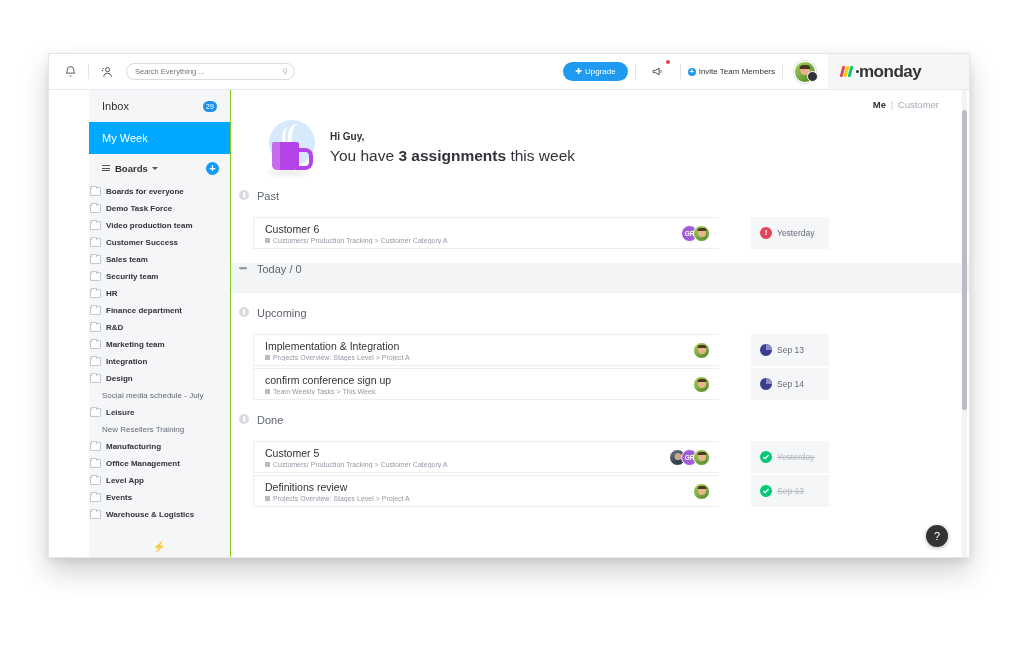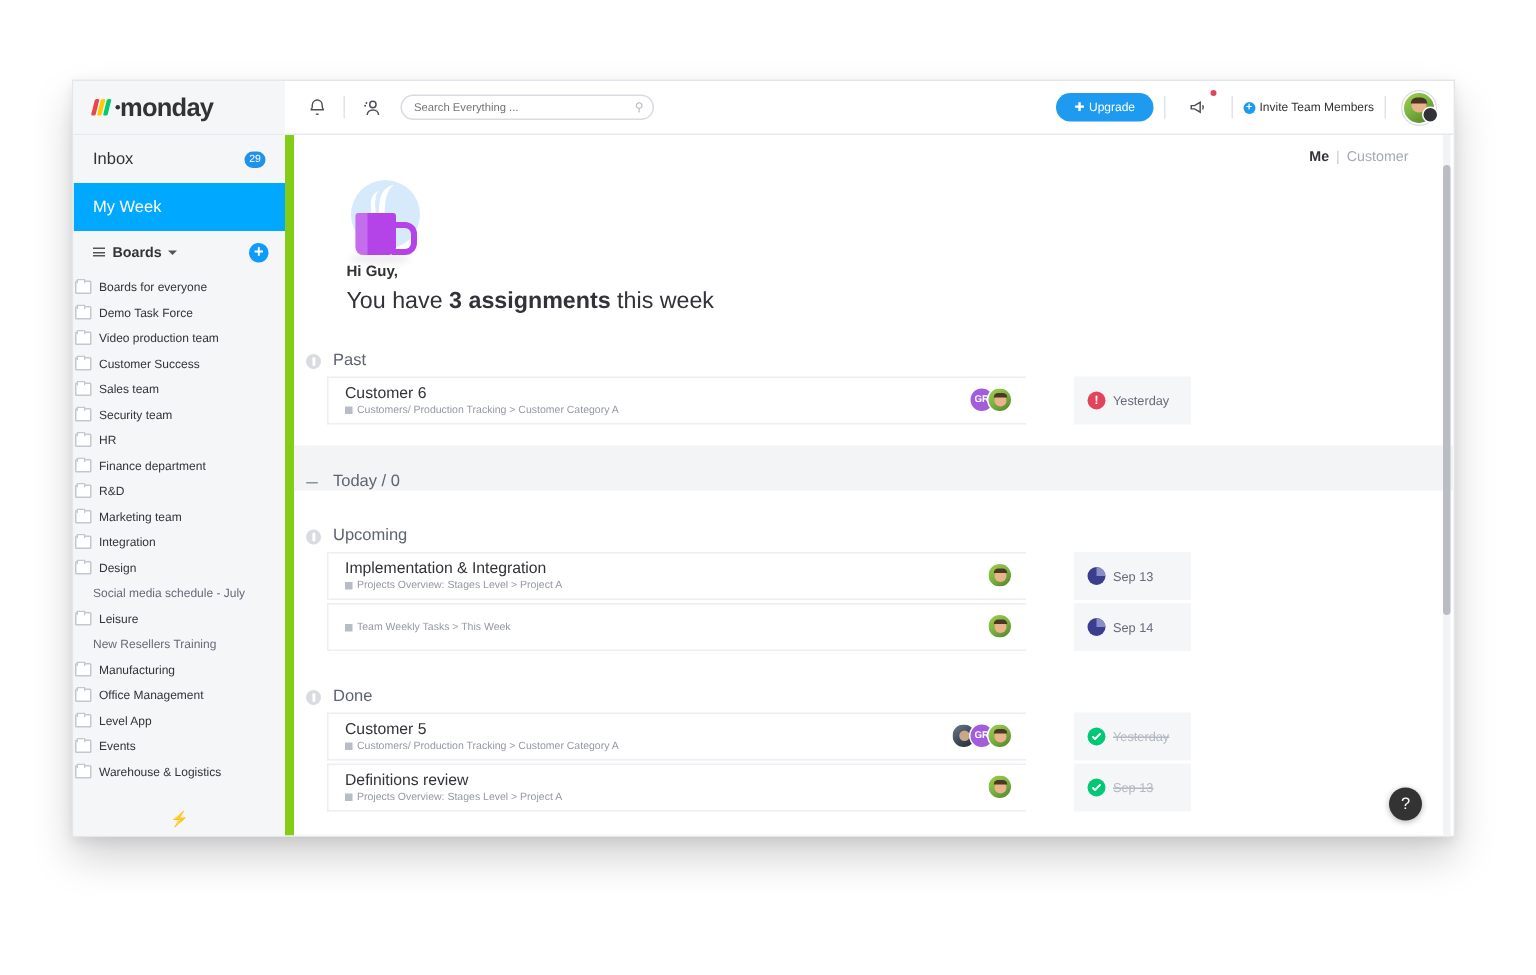--- a/index.html
+++ b/index.html
@@ -138,24 +138,25 @@
     background: #323338; border: 1px solid #fff;
   }
 
   
   #app-body { flex: 1; display: flex; min-height: 0; }
 
   
   #sidebar {
     width: 141px;
     background: #f5f6f8;
-    border-right: 6px solid #84cc16;
+    border-right: 1px solid #84cc16;
     display: flex; flex-direction: column;
     flex: 0 0 auto;
     overflow: hidden;
+    margin-left: 40px;
   }
   #inbox-row {
     height: 32px;
     display: flex; align-items: center;
     padding: 0 13px;
     font-size: 11px; color: #333;
     cursor: pointer;
   }
   #inbox-badge {
     margin-left: auto;
@@ -199,21 +200,21 @@
     font-size: 11px; line-height: 12px; text-align: center;
     font-weight: bold; cursor: pointer;
   }
   #board-list { flex: 1; overflow: hidden; padding-top: 1px; }
   .board-item {
     height: 17px;
     display: flex; align-items: center;
     padding-left: 1px;
     font-size: 8px; color: #323338;
     cursor: pointer;
-    font-weight: normal;
+    font-weight: bold;
   }
   .board-item.plain {
     font-weight: normal;
     color: #676879;
     padding-left: 13px;
   }
   .folder-icon {
     width: 9px; height: 7px;
     border: 1px solid #c3c7d0;
     border-radius: 1px;
@@ -255,23 +256,22 @@
     position: absolute;
     right: 30px; top: 9px;
     font-size: 9.5px; color: #a6aab5;
     z-index: 3;
   }
   #me-everyone .me { color: #323338; font-weight: bold; }
   #me-everyone .bar { margin: 0 2px; color: #c8ccd4; }
   #me-everyone .everyone { cursor: pointer; }
 
   #greeting {
-    display: flex; 
+    display: flex; align-items: center;
     padding: 30px 0 0 35px;
-    flex-direction: column;
   }
   #mug-wrap {
     width: 56px; height: 56px; position: relative;
     margin-right: 8px; flex: 0 0 auto;
   }
   .mug-circle {
     position: absolute; left: 3px; top: 0;
     width: 46px; height: 46px; border-radius: 50%;
     background: #d6eafb;
   }
@@ -316,21 +316,21 @@
   }
   #greet-text { line-height: 1.25; }
   #greet-hi { font-size: 10px; font-weight: bold; color: #323338; }
   #greet-main { font-size: 15.5px; color: #323338; margin-top: 2px; }
   #greet-main b { font-weight: bold; }
 
   .section {
     margin-top: 14px;
   }
   .section-head {
-    display: flex; align-items: flex-end;
+    display: flex; align-items: flex-start;
     padding-left: 8px;
     height: 22px;
     font-size: 11px; color: #5d6370;
   }
   .section-head.banded {
     background: #f3f4f6;
     height: 30px;
     margin-bottom: 0;
   }
   .collapse-icon {
@@ -494,85 +494,85 @@
     z-index: 5;
   }
 </style>
 </head>
 <body>
 
 <div id="app-window">
 
   <div id="topbar">
 
+    <div id="topbar-tools">
+
+      <span class="tb-icon">
+        <svg width="13" height="13" viewBox="0 0 24 24" fill="none" stroke="#4d4f56" stroke-width="1.7">
+          <path d="M12 3a6 6 0 0 0-6 6c0 5-2 6-2 6h16s-2-1-2-6a6 6 0 0 0-6-6z"></path>
+          <path d="M10.5 20a2 2 0 0 0 3 0"></path>
+        </svg>
+      </span>
+
+      <span class="tb-sep"></span>
+
+      <span class="tb-icon">
+        <svg width="14" height="14" viewBox="0 0 24 24" fill="none" stroke="#4d4f56" stroke-width="1.7">
+          <circle cx="13" cy="8" r="3.6"></circle>
+          <path d="M6.5 20c0-3.6 2.9-5.8 6.5-5.8s6.5 2.2 6.5 5.8"></path>
+          <circle cx="5.6" cy="6.2" r="1.1" fill="#4d4f56" stroke="none"></circle>
+          <circle cx="4.2" cy="9.4" r="1.1" fill="#4d4f56" stroke="none"></circle>
+        </svg>
+      </span>
+
+      <div id="search-box">
+        <input id="search-input" type="text" placeholder="Search Everything ..." style="">
+        <span class="search-mag">⚲</span>
+      </div>
+
+      <div class="tb-right">
+        <button id="upgrade-btn">
+          <span>✚</span>
+          <span>Upgrade</span>
+        </button>
+
+        <span class="tb-sep"></span>
+
+        <span class="tb-icon bell-wrap">
+          <svg width="13" height="13" viewBox="0 0 24 24" fill="none" stroke="#4d4f56" stroke-width="1.8">
+            <path d="M4 10v4h4l7 4V6l-7 4H4z"></path>
+            <path d="M18 9.5c1 1.5 1 3.5 0 5"></path>
+          </svg>
+          <span class="red-dot"></span>
+        </span>
+
+        <span class="tb-sep"></span>
+
+        <div id="invite-btn">
+          <span class="plus-circle">+</span>
+          <span>Invite Team Members</span>
+        </div>
+
+        <span class="tb-sep"></span>
+
+        <div id="user-avatar-wrap">
+          <div class="avatar-img"></div>
+          <div class="avatar-badge"></div>
+        </div>
+      </div>
+    </div>
+
     <div id="brand-zone">
       <span class="logo-marks">
         <span class="logo-slash" style="background:#e8454f"></span>
         <span class="logo-slash" style="background:#ffcb00"></span>
         <span class="logo-slash" style="background:#00ca72"></span>
       </span>
       <span class="logo-dot"></span>
       <span class="logo-word">monday</span>
-    </div>
-
-    <div id="topbar-tools">
-
-      <span class="tb-icon">
-        <svg width="13" height="13" viewBox="0 0 24 24" fill="none" stroke="#4d4f56" stroke-width="1.7">
-          <path d="M12 3a6 6 0 0 0-6 6c0 5-2 6-2 6h16s-2-1-2-6a6 6 0 0 0-6-6z"></path>
-          <path d="M10.5 20a2 2 0 0 0 3 0"></path>
-        </svg>
-      </span>
-
-      <span class="tb-sep"></span>
-
-      <span class="tb-icon">
-        <svg width="14" height="14" viewBox="0 0 24 24" fill="none" stroke="#4d4f56" stroke-width="1.7">
-          <circle cx="13" cy="8" r="3.6"></circle>
-          <path d="M6.5 20c0-3.6 2.9-5.8 6.5-5.8s6.5 2.2 6.5 5.8"></path>
-          <circle cx="5.6" cy="6.2" r="1.1" fill="#4d4f56" stroke="none"></circle>
-          <circle cx="4.2" cy="9.4" r="1.1" fill="#4d4f56" stroke="none"></circle>
-        </svg>
-      </span>
-
-      <div id="search-box">
-        <input id="search-input" type="text" placeholder="Search Everything ..." style="">
-        <span class="search-mag">⚲</span>
-      </div>
-
-      <div class="tb-right">
-        <button id="upgrade-btn">
-          <span>✚</span>
-          <span>Upgrade</span>
-        </button>
-
-        <span class="tb-sep"></span>
-
-        <span class="tb-icon bell-wrap">
-          <svg width="13" height="13" viewBox="0 0 24 24" fill="none" stroke="#4d4f56" stroke-width="1.8">
-            <path d="M4 10v4h4l7 4V6l-7 4H4z"></path>
-            <path d="M18 9.5c1 1.5 1 3.5 0 5"></path>
-          </svg>
-          <span class="red-dot"></span>
-        </span>
-
-        <span class="tb-sep"></span>
-
-        <div id="invite-btn">
-          <span class="plus-circle">+</span>
-          <span>Invite Team Members</span>
-        </div>
-
-        <span class="tb-sep"></span>
-
-        <div id="user-avatar-wrap">
-          <div class="avatar-img"></div>
-          <div class="avatar-badge"></div>
-        </div>
-      </div>
     </div>
   </div>
 
   <div id="app-body">
 
     <div id="sidebar">
 
       <div id="inbox-row">
         <span>Inbox</span>
         <span id="inbox-badge">29</span>
@@ -763,20 +763,21 @@
                     </div>
                   </div>
                   <div class="task-date">
                     <span class="status-dot upcoming"></span>
                     <span class="date-label upcoming">Sep 13</span>
                   </div>
                 </div>
                 <div class="task-row">
                   <div class="task-main">
                     <div class="task-texts">
+                      <div class="task-title">confirm conference sign up</div>
                       <div class="task-path">
                         <span class="path-square"></span>
                         <span>Team Weekly Tasks &gt; This Week</span>
                       </div>
                     </div>
                     <div class="task-avatars">
                       <span class="mini-av photo"></span>
                     </div>
                   </div>
                   <div class="task-date">

